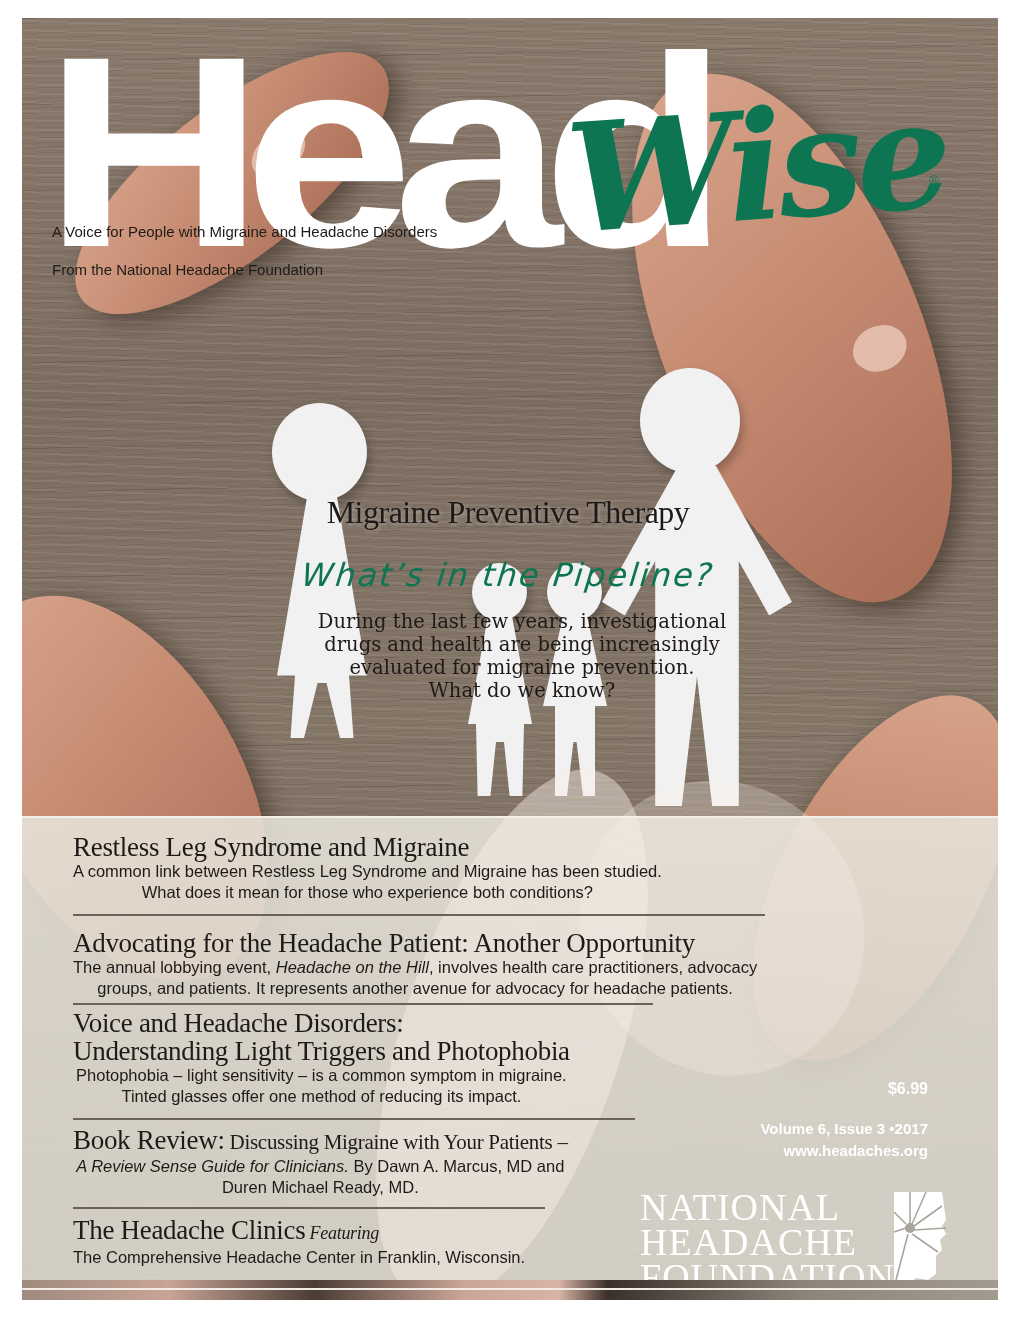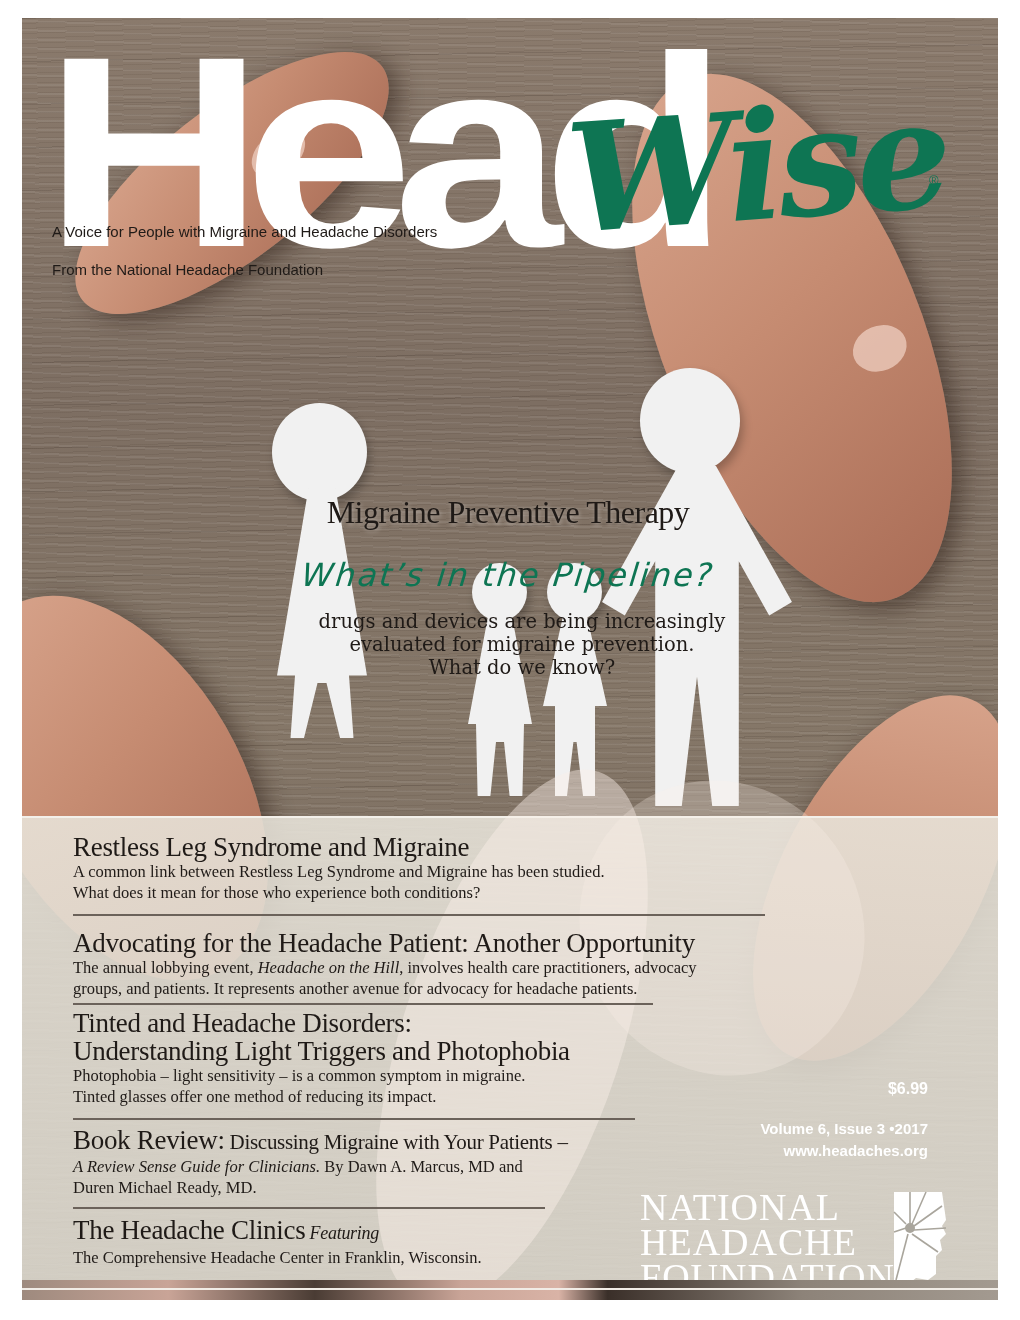--- a/index.html
+++ b/index.html
@@ -42,21 +42,21 @@
     font-family:"DejaVu Serif", serif; font-size:19.5px; line-height:23px; color:#1f1a17; }
 
   
   #lower-panel { position:absolute; left:0; top:798px; width:976px; height:462px;
     background: linear-gradient(180deg, rgba(232,228,218,0.88), rgba(222,218,208,0.85));
     border-top:2px solid #f3f0ea; }
   #lower-panel .ghost-arm { position:absolute; border-radius:50%; background:rgba(250,240,232,0.45); }
 
   .article { position:absolute; left:51px; color:#1f1a17; }
   .article h2 { margin:0; font-family:"Liberation Serif", serif; font-weight:normal; font-size:27px; line-height:28px; letter-spacing:-0.3px; }
-  .article p { margin:0; font-family:Liberation Serif, serif; font-size:16.5px; line-height:21px; }
+  .article p { margin:0; font-family:Liberation Sans, sans-serif; font-size:16.5px; line-height:21px;text-align:center; }
   .article .small-h { font-size:21px; }
   .article .featuring { font-style:italic; font-size:18px; }
   .rule { position:absolute; left:51px; height:1.5px; background:#6b625a; }
 
   #price { position:absolute; right:70px; top:1062px; font-family:"Liberation Sans", sans-serif; font-weight:bold; font-size:16px; color:#ffffff; }
   #issue { position:absolute; right:70px; top:1102px; font-family:"Liberation Sans", sans-serif; font-weight:bold; font-size:15px; color:#ffffff; text-align:right; }
   #website { position:absolute; right:70px; top:1124px; font-family:"Liberation Sans", sans-serif; font-weight:bold; font-size:15px; color:#ffffff; }
 
   #nhf-wordmark { position:absolute; left:618px; top:1172px; width:240px; font-family:"Liberation Serif", serif; color:#ffffff; }
   #nhf-wordmark div { font-size:38px; line-height:35px; letter-spacing:1px; }
@@ -96,21 +96,22 @@
 
   <div id="masthead-head">Head</div>
   <div id="masthead-wise">Wise</div>
   <div id="reg-mark">®</div>
   <div class="tagline" style="top:205px;">A Voice for People with Migraine and Headache Disorders</div>
   <div class="tagline" style="top:225px;margin-top:18px;">From the National Headache Foundation</div>
 
   <div id="feature-title">Migraine Preventive Therapy</div>
   <div id="feature-subtitle">What’s in the Pipeline?</div>
   <div id="feature-body">
-    <div>drugs and devices are being increasingly</div>
+    <div>During the last few years, investigational</div>
+    <div>drugs and health are being increasingly</div>
     <div>evaluated for migraine prevention.</div>
     <div>What do we know?</div>
   </div>
 
   <div id="lower-panel">
     <div class="ghost-arm" style="left:380px;top:-60px;width:220px;height:560px;transform:rotate(18deg);"></div>
     <div class="ghost-arm" style="left:560px;top:-40px;width:280px;height:300px;transform:rotate(-30deg);opacity:0.6;"></div>
   </div>
 
   <div class="article" style="top:815px;">
@@ -121,21 +122,21 @@
   <div class="rule" style="top:896px;width:692px;"></div>
 
   <div class="article" style="top:911px;">
     <h2>Advocating for the Headache Patient: Another Opportunity</h2>
     <p><span>The annual lobbying event, </span><i>Headache on the Hill</i><span>, involves health care practitioners, advocacy</span></p>
     <p>groups, and patients. It represents another avenue for advocacy for headache patients.</p>
   </div>
   <div class="rule" style="top:985px;width:580px;"></div>
 
   <div class="article" style="top:991px;">
-    <h2>Tinted and Headache Disorders:</h2>
+    <h2>Voice and Headache Disorders:</h2>
     <h2>Understanding Light Triggers and Photophobia</h2>
     <p>Photophobia – light sensitivity – is a common symptom in migraine.</p>
     <p>Tinted glasses offer one method of reducing its impact.</p>
   </div>
   <div class="rule" style="top:1100px;width:562px;"></div>
 
   <div class="article" style="top:1108px;">
     <h2><span>Book Review:</span><span class="small-h"> Discussing Migraine with Your Patients –</span></h2>
     <p><i>A Review Sense Guide for Clinicians.</i><span> By Dawn A. Marcus, MD and</span></p>
     <p>Duren Michael Ready, MD.</p>

